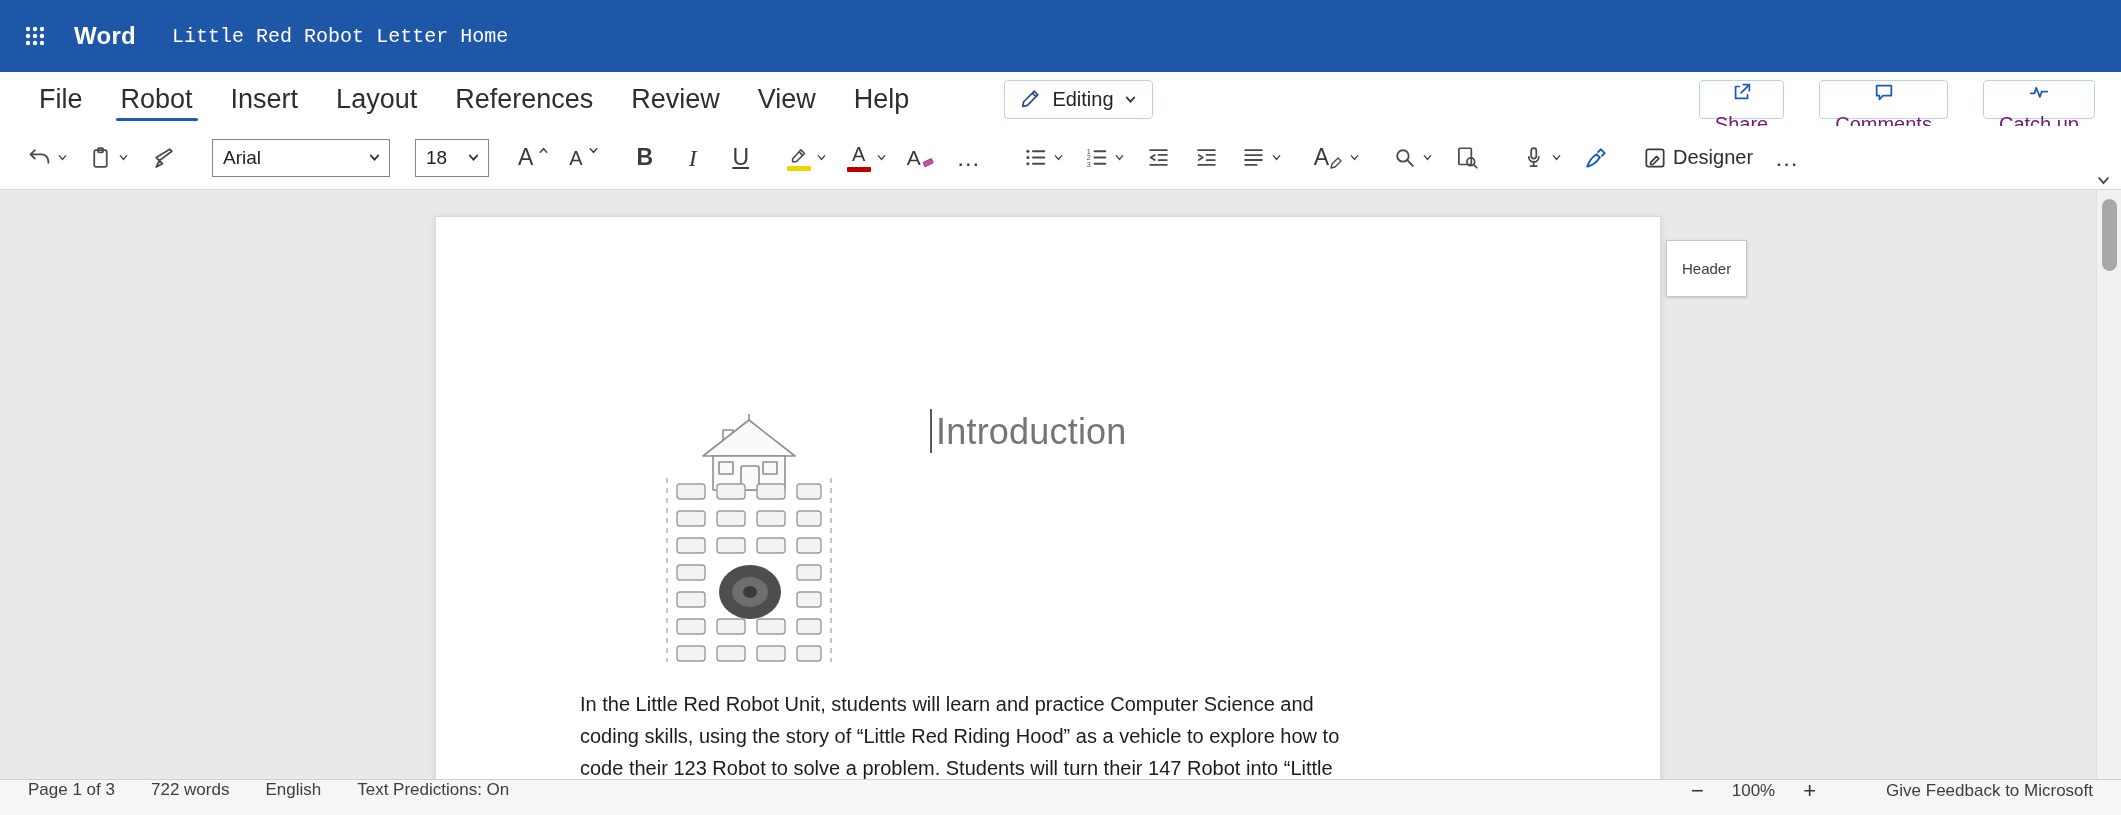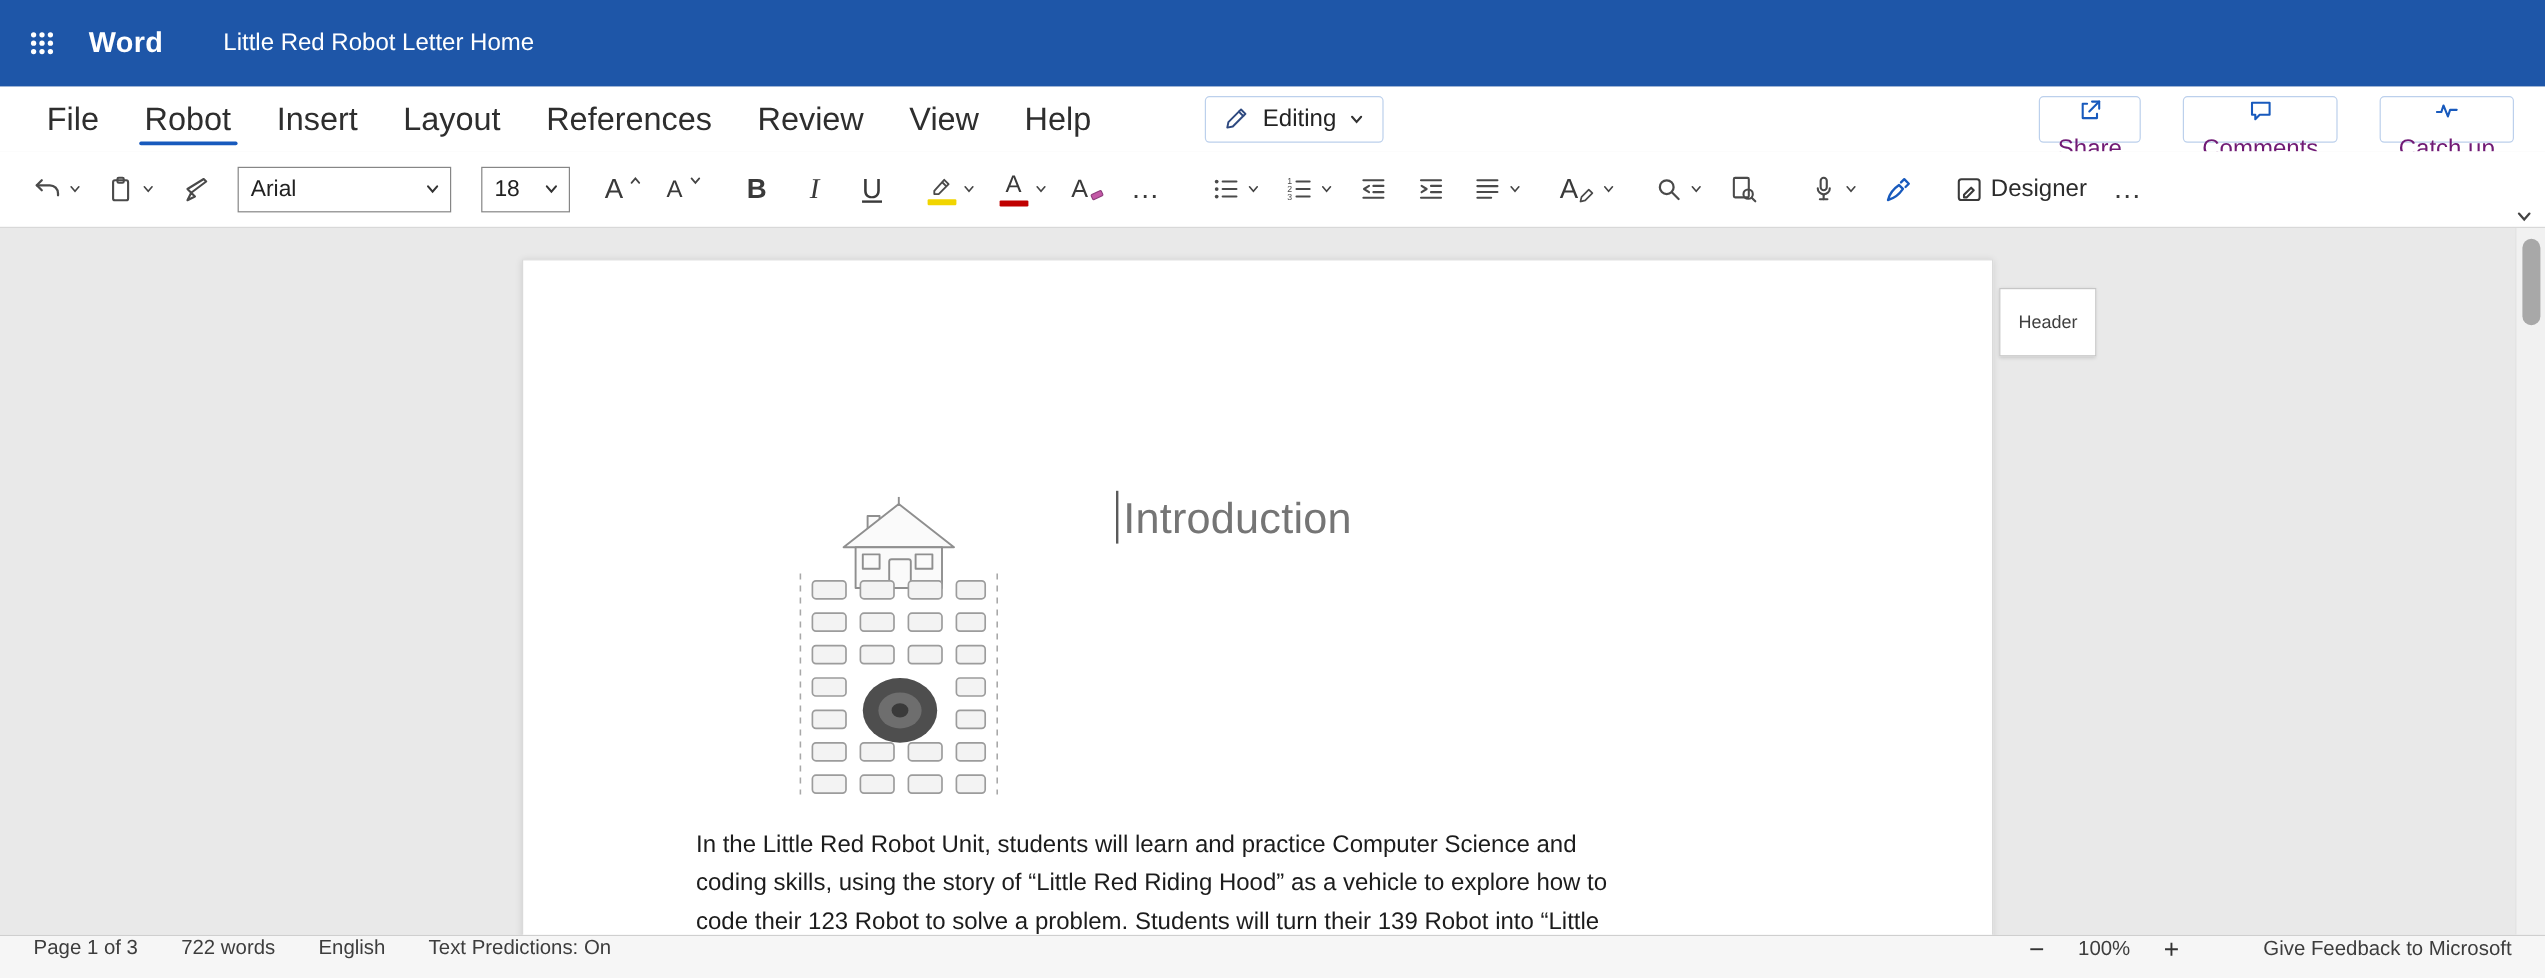--- a/index.html
+++ b/index.html
@@ -3,21 +3,21 @@
 <meta charset="utf-8">
 <style>
   * { margin:0; padding:0; box-sizing:border-box; }
   html,body { width:2121px; height:815px; overflow:hidden; }
   body { font-family:"Liberation Sans", sans-serif; background:#e9e9e9; color:#262626; }
 
   
   .topbar { height:72px; background:#1e56a8; display:flex; align-items:center; position:relative; color:#fff; }
   .waffle-btn { width:70px; height:72px; display:flex; align-items:center; justify-content:center; cursor:pointer; }
   .app-name { font-size:24px; font-weight:700; letter-spacing:.3px; margin-left:4px; }
-  .doc-title { font-size:20px; margin-left:50px; font-weight:400; cursor:text; }
+  .doc-title { font-size:20px; margin-left:36px; font-weight:400; cursor:text;font-family:Liberation Mono, monospace; }
   .searchbox { position:absolute; left:837px; top:13px; width:452px; height:45px;
     background:rgba(255,255,255,.62); border:1px solid rgba(230,238,252,.9); border-radius:5px;
     display:flex; align-items:center; padding:0 14px; gap:12px; color:#16315f; }
   .searchbox input { flex:1; border:none; outline:none; background:transparent; font-size:20px;
     font-family:"Liberation Sans",sans-serif; color:#16315f; }
   .searchbox input::placeholder { color:#1d3a6e; opacity:1; }
 
   
   .tabs-row { height:54px; background:#fff; display:flex; align-items:center; padding:0 26px 0 20px; }
   .tab { height:54px; line-height:54px; padding:0 19px; font-size:27px; color:#2e2e2e; cursor:pointer; position:relative; }
@@ -38,21 +38,21 @@
   .gap-l { margin-left:26px !important; }
   .gap-xl { margin-left:34px !important; }
   .letter { font-size:23px; line-height:1; color:#3a3a3a; }
   .letter.b { font-weight:700; }
   .letter.i { font-style:italic; font-family:"Liberation Serif",serif; font-size:24px; }
   .letter.u { text-decoration:underline; }
   .stack { display:flex; flex-direction:column; align-items:center; gap:3px; position:relative; }
   .color-bar { width:24px; height:5px; border-radius:1px; }
   .combo { height:38px; border:1px solid #868686; background:#fff; display:flex; align-items:center;
     justify-content:space-between; padding:0 8px 0 10px; font-size:19px; color:#222; cursor:pointer; }
-  .combo.font { width:178px; margin-left:18px; }
+  .combo.font { width:178px; margin-left:32px; }
   .combo.size { width:74px; margin-left:25px; }
   .caret-mini { display:flex; }
   .designer-label { font-size:20px; color:#2c2c2c; }
   .collapse-chev { position:absolute; right:10px; bottom:1px; cursor:pointer; color:#444; }
 
   
   .docarea { position:relative; height:589px; background:#e9e9e9; overflow:hidden; }
   .page { position:absolute; left:435px; top:26px; width:1226px; height:600px; background:#fff;
     border:1px solid #dadada; box-shadow:0 1px 6px rgba(0,0,0,.12); cursor:text; }
   .sketch { position:absolute; left:225px; top:197px; width:176px; height:250px; }
@@ -475,21 +475,21 @@
         <ellipse cx="89" cy="178" rx="7" ry="6" fill="#3a3a3a"></ellipse>
       </g>
     </svg>
 
     <div class="text-caret"></div>
     <div class="doc-heading">Introduction</div>
 
     <div class="doc-para">
       <span class="line">In the Little Red Robot Unit, students will learn and practice Computer Science and</span>
       <span class="line">coding skills, using the story of “Little Red Riding Hood” as a vehicle to explore how to</span>
-      <span class="line">code their 123 Robot to solve a problem. Students will turn their 139 Robot into “Little</span>
+      <span class="line">code their 123 Robot to solve a problem. Students will turn their 147 Robot into “Little</span>
     </div>
   </div>
 
   <div class="header-tag">Header</div>
 
   <div class="scrollbar">
     <div class="scroll-thumb"></div>
   </div>
 </div>
 

